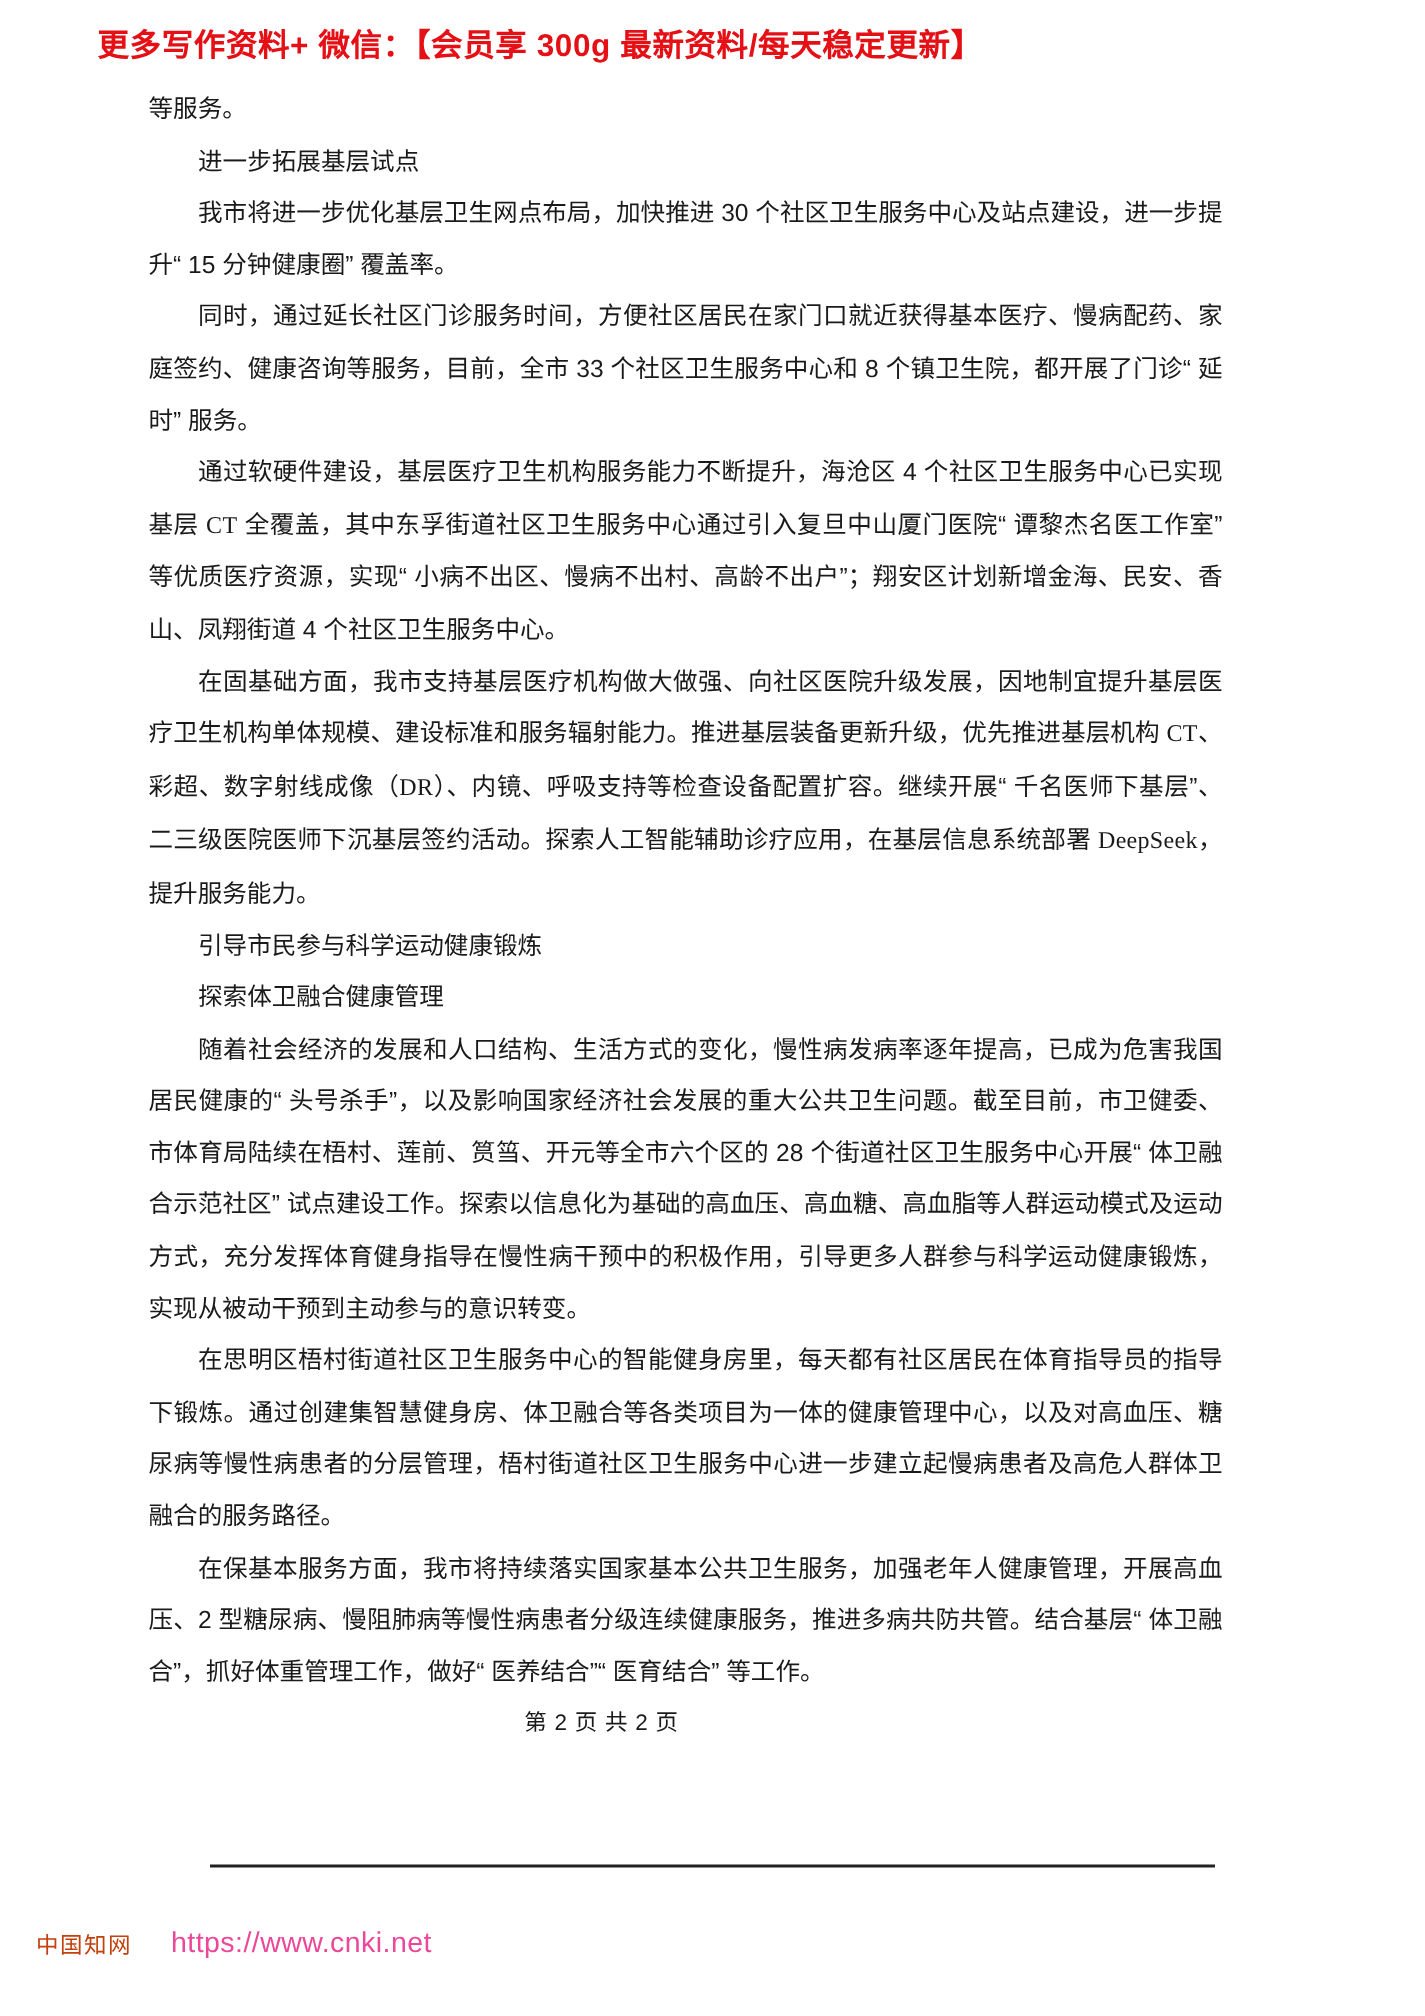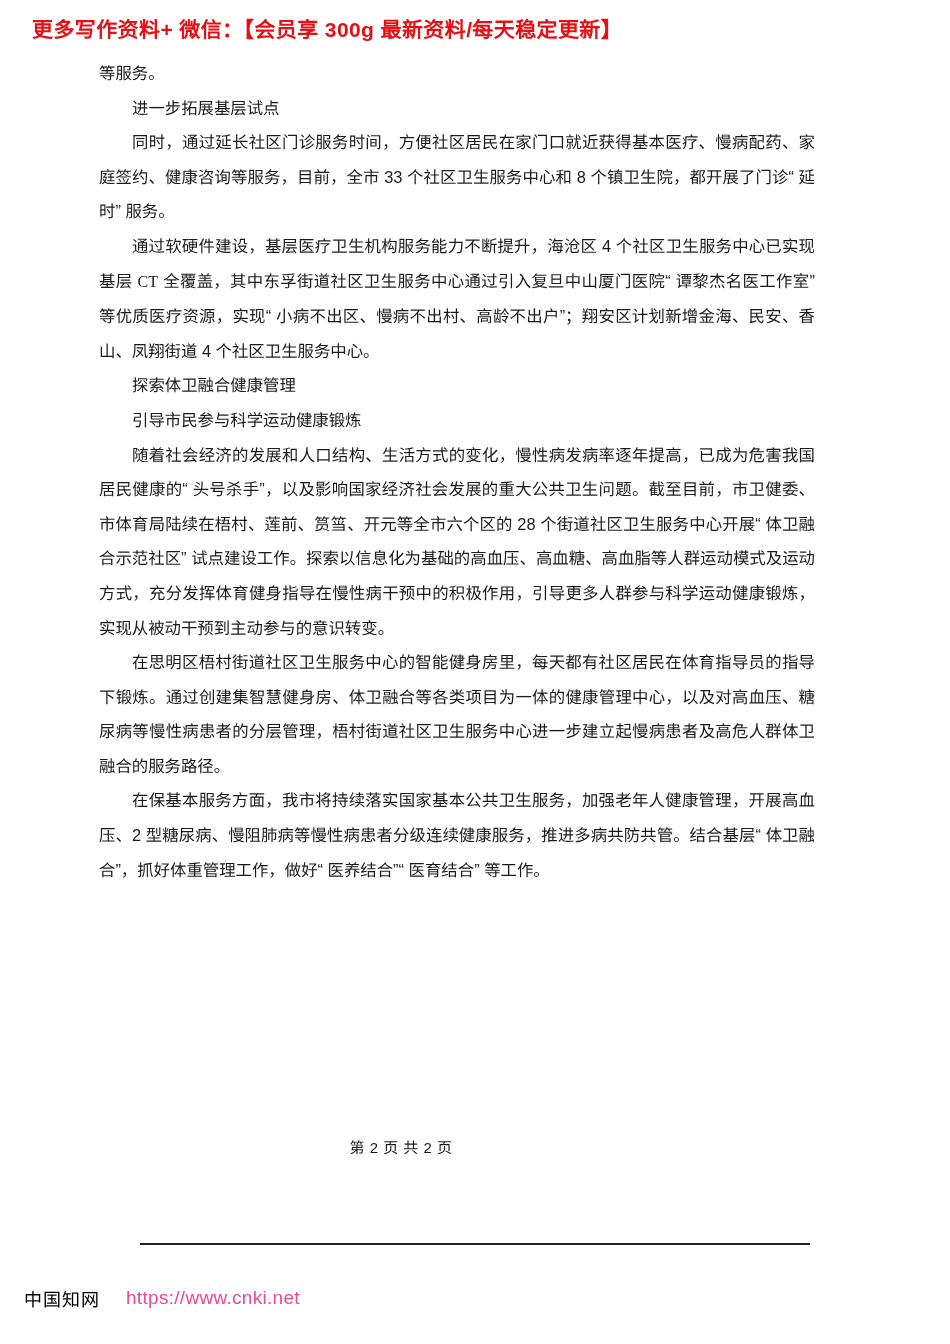--- a/index.html
+++ b/index.html
@@ -19,21 +19,21 @@
 
   
   .promo-banner {
     position: absolute;
     left: 0;
     top: 0;
     width: 950px;
     height: 56px;
     display: flex;
     align-items: center;
-    padding-left: 32px;
+    padding-left: 65px;
     box-sizing: border-box;
   }
   .promo-text {
     color: #e41016;
     font-size: 21px;
     font-weight: bold;
     letter-spacing: 0.4px;
     white-space: nowrap;
     font-family: "Liberation Sans", "DejaVu Sans", sans-serif;
   }
@@ -105,22 +105,22 @@
   }
   .watermark {
     position: absolute;
     left: 24px;
     top: 1285px;
     display: flex;
     align-items: center;
     gap: 26px;
   }
   .watermark-brand {
-    font-size: 18px;
-    color: #000000;
+    font-size: 15px;
+    color: #c2410c;
     letter-spacing: 1px;
     font-family: Liberation Serif, serif;
   }
   .watermark-url {
     font-size: 19px;
     color: #ec4899;
     letter-spacing: 0.3px;
     font-family: "Liberation Sans", "DejaVu Sans", sans-serif;
   }
 </style>
@@ -132,29 +132,31 @@
 </div>
 
 <div class="doc-page">
   <div class="doc-body">
 
     <p class="para noindent">等服务。</p>
 
     <p class="para subhead">进一步拓展基层试点</p>
 
 
+    <p class="para indent">我市将进一步优化基层卫生网点布局，加快推进 30 个社区卫生服务中心及站点建设，进一步提升“ 15 分钟健康圈” 覆盖率。</p>
 
     <p class="para indent">同时，通过延长社区门诊服务时间，方便社区居民在家门口就近获得基本医疗、慢病配药、家庭签约、健康咨询等服务，目前，全市 33 个社区卫生服务中心和 8 个镇卫生院，都开展了门诊“ 延时” 服务。</p>
 
     <p class="para indent">通过软硬件建设，基层医疗卫生机构服务能力不断提升，海沧区 4 个社区卫生服务中心已实现基层 <span class="lat">CT</span> 全覆盖，其中东孚街道社区卫生服务中心通过引入复旦中山厦门医院“ 谭黎杰名医工作室” 等优质医疗资源，实现“ 小病不出区、慢病不出村、高龄不出户”；翔安区计划新增金海、民安、香山、凤翔街道 4 个社区卫生服务中心。</p>
 
+    <p class="para indent">在固基础方面，我市支持基层医疗机构做大做强、向社区医院升级发展，因地制宜提升基层医疗卫生机构单体规模、建设标准和服务辐射能力。推进基层装备更新升级，优先推进基层机构 <span class="lat">CT</span>、彩超、数字射线成像（<span class="lat">DR</span>）、内镜、呼吸支持等检查设备配置扩容。继续开展“ 千名医师下基层”、二三级医院医师下沉基层签约活动。探索人工智能辅助诊疗应用，在基层信息系统部署 <span class="lat">DeepSeek</span>，提升服务能力。</p>
+
+    <p class="para subhead">引导市民参与科学运动健康锻炼</p>
 
     <p class="para subhead">探索体卫融合健康管理</p>
-
-    <p class="para subhead">引导市民参与科学运动健康锻炼</p>
 
     <p class="para indent">随着社会经济的发展和人口结构、生活方式的变化，慢性病发病率逐年提高，已成为危害我国居民健康的“ 头号杀手”，以及影响国家经济社会发展的重大公共卫生问题。截至目前，市卫健委、市体育局陆续在梧村、莲前、筼筜、开元等全市六个区的 28 个街道社区卫生服务中心开展“ 体卫融合示范社区” 试点建设工作。探索以信息化为基础的高血压、高血糖、高血脂等人群运动模式及运动方式，充分发挥体育健身指导在慢性病干预中的积极作用，引导更多人群参与科学运动健康锻炼，实现从被动干预到主动参与的意识转变。</p>
 
     <p class="para indent">在思明区梧村街道社区卫生服务中心的智能健身房里，每天都有社区居民在体育指导员的指导下锻炼。通过创建集智慧健身房、体卫融合等各类项目为一体的健康管理中心，以及对高血压、糖尿病等慢性病患者的分层管理，梧村街道社区卫生服务中心进一步建立起慢病患者及高危人群体卫融合的服务路径。</p>
 
     <p class="para indent">在保基本服务方面，我市将持续落实国家基本公共卫生服务，加强老年人健康管理，开展高血压、2 型糖尿病、慢阻肺病等慢性病患者分级连续健康服务，推进多病共防共管。结合基层“ 体卫融合”，抓好体重管理工作，做好“ 医养结合”“ 医育结合” 等工作。</p>
 
   </div>
 </div>
 

